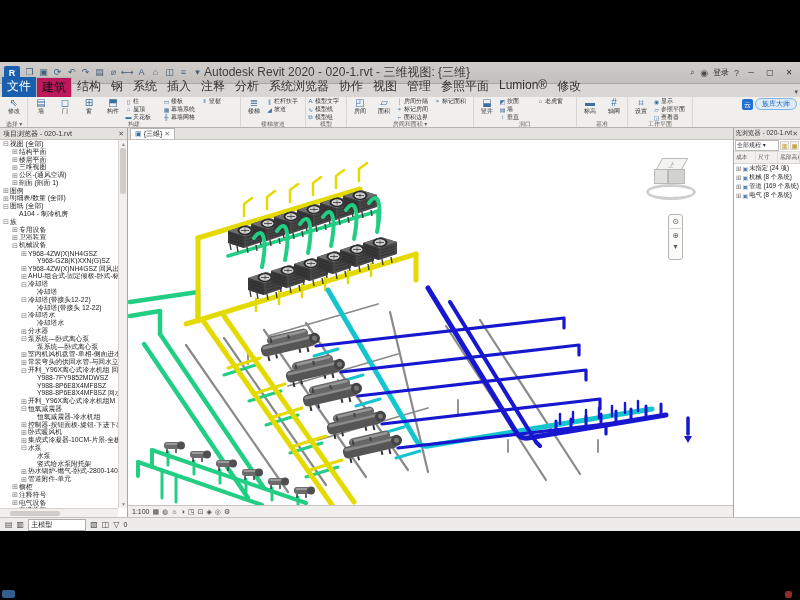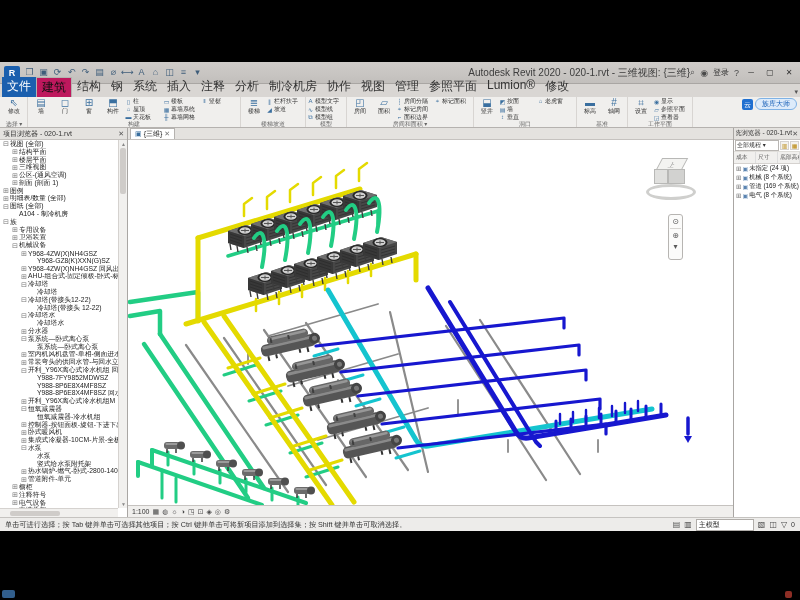--- a/index.html
+++ b/index.html
@@ -5,21 +5,21 @@
   html,body{margin:0;padding:0;background:#000;}
   *{box-sizing:border-box;font-family:"Liberation Sans","DejaVu Sans",sans-serif;}
   .screen{position:relative;width:800px;height:600px;background:#000;overflow:hidden;}
   .app{position:absolute;top:62px;left:0;width:800px;height:469px;background:#e9e7e4;}
 
   
   .titlebar{height:22px;background:linear-gradient(#cfccc9,#c2bfbc);display:flex;align-items:center;padding:0 4px;border-bottom:1px solid #a9a6a3;}
   .app-icon{width:16px;height:14px;background:#1a5fae;color:#fff;font-size:9px;font-weight:bold;text-align:center;line-height:14px;border-radius:2px;margin-right:3px;}
   .qat{display:flex;align-items:center;gap:1px;}
   .qat-btn{width:13px;height:13px;font-size:9px;line-height:13px;text-align:center;color:#3e5d7a;cursor:default;}
-  .title{flex:1;text-align:right;font-size:10px;color:#3d3d3d;white-space:nowrap;overflow:hidden;}
+  .title{flex:1;text-align:left;font-size:12px;color:#3d3d3d;white-space:nowrap;overflow:hidden;}
   .tb-right{display:flex;align-items:center;gap:5px;font-size:8px;color:#333;}
   .tb-ic{font-size:9px;color:#4a4a4a;}
   .winbtn{font-size:8px;color:#333;width:14px;text-align:center;}
 
   
   .tabrow{height:13px;background:#d9d6d3;display:flex;align-items:flex-end;padding-left:2px;position:relative;}
   .rtab{font-size:12px;padding:1px 5px;color:#333;white-space:nowrap;cursor:default;}
   .rtab.file{background:#1a5fae;color:#fff;}
   .rtab.active{background:#be185d;border:1px solid #b5b2af;border-bottom:none;color:#111;}
   .ribbon-toggle{position:absolute;right:2px;bottom:1px;font-size:7px;color:#555;}
@@ -171,21 +171,21 @@
           <span class="rtab">钢</span>
 
           <span class="rtab">系统</span>
 
           <span class="rtab">插入</span>
 
           <span class="rtab">注释</span>
 
           <span class="rtab">分析</span>
 
-          <span class="rtab">制冷机房</span>
+          <span class="rtab">系统浏览器</span>
 
           <span class="rtab">协作</span>
 
           <span class="rtab">视图</span>
 
           <span class="rtab">管理</span>
 
           <span class="rtab">参照平面</span>
 
           <span class="rtab">Lumion®</span>
@@ -898,21 +898,20 @@
             <div class="sb-row">
               <span class="tw">⊞</span>
               <span class="sb-ri">▣</span>
               <span>电气 (8 个系统)</span>
             </div>
           </div>
       </div>
     </div>
 
     <div class="statusbar">
-      <span class="sb-hint">单击可进行选择；按 Tab 键并单击可选择其他项目；按 Ctrl 键并单击可将新项目添加到选择集；按 Shift 键并单击可取消选择。</span>
       <span class="st-ic">▤</span>
       <span class="st-ic">▥</span>
       <span class="st-field">主模型</span>
       <span class="st-ic">▧</span>
       <span class="st-ic">◫</span>
       <span class="st-ic">▽</span>
       <span class="st-count">0</span>
     </div>
   </div>
 

